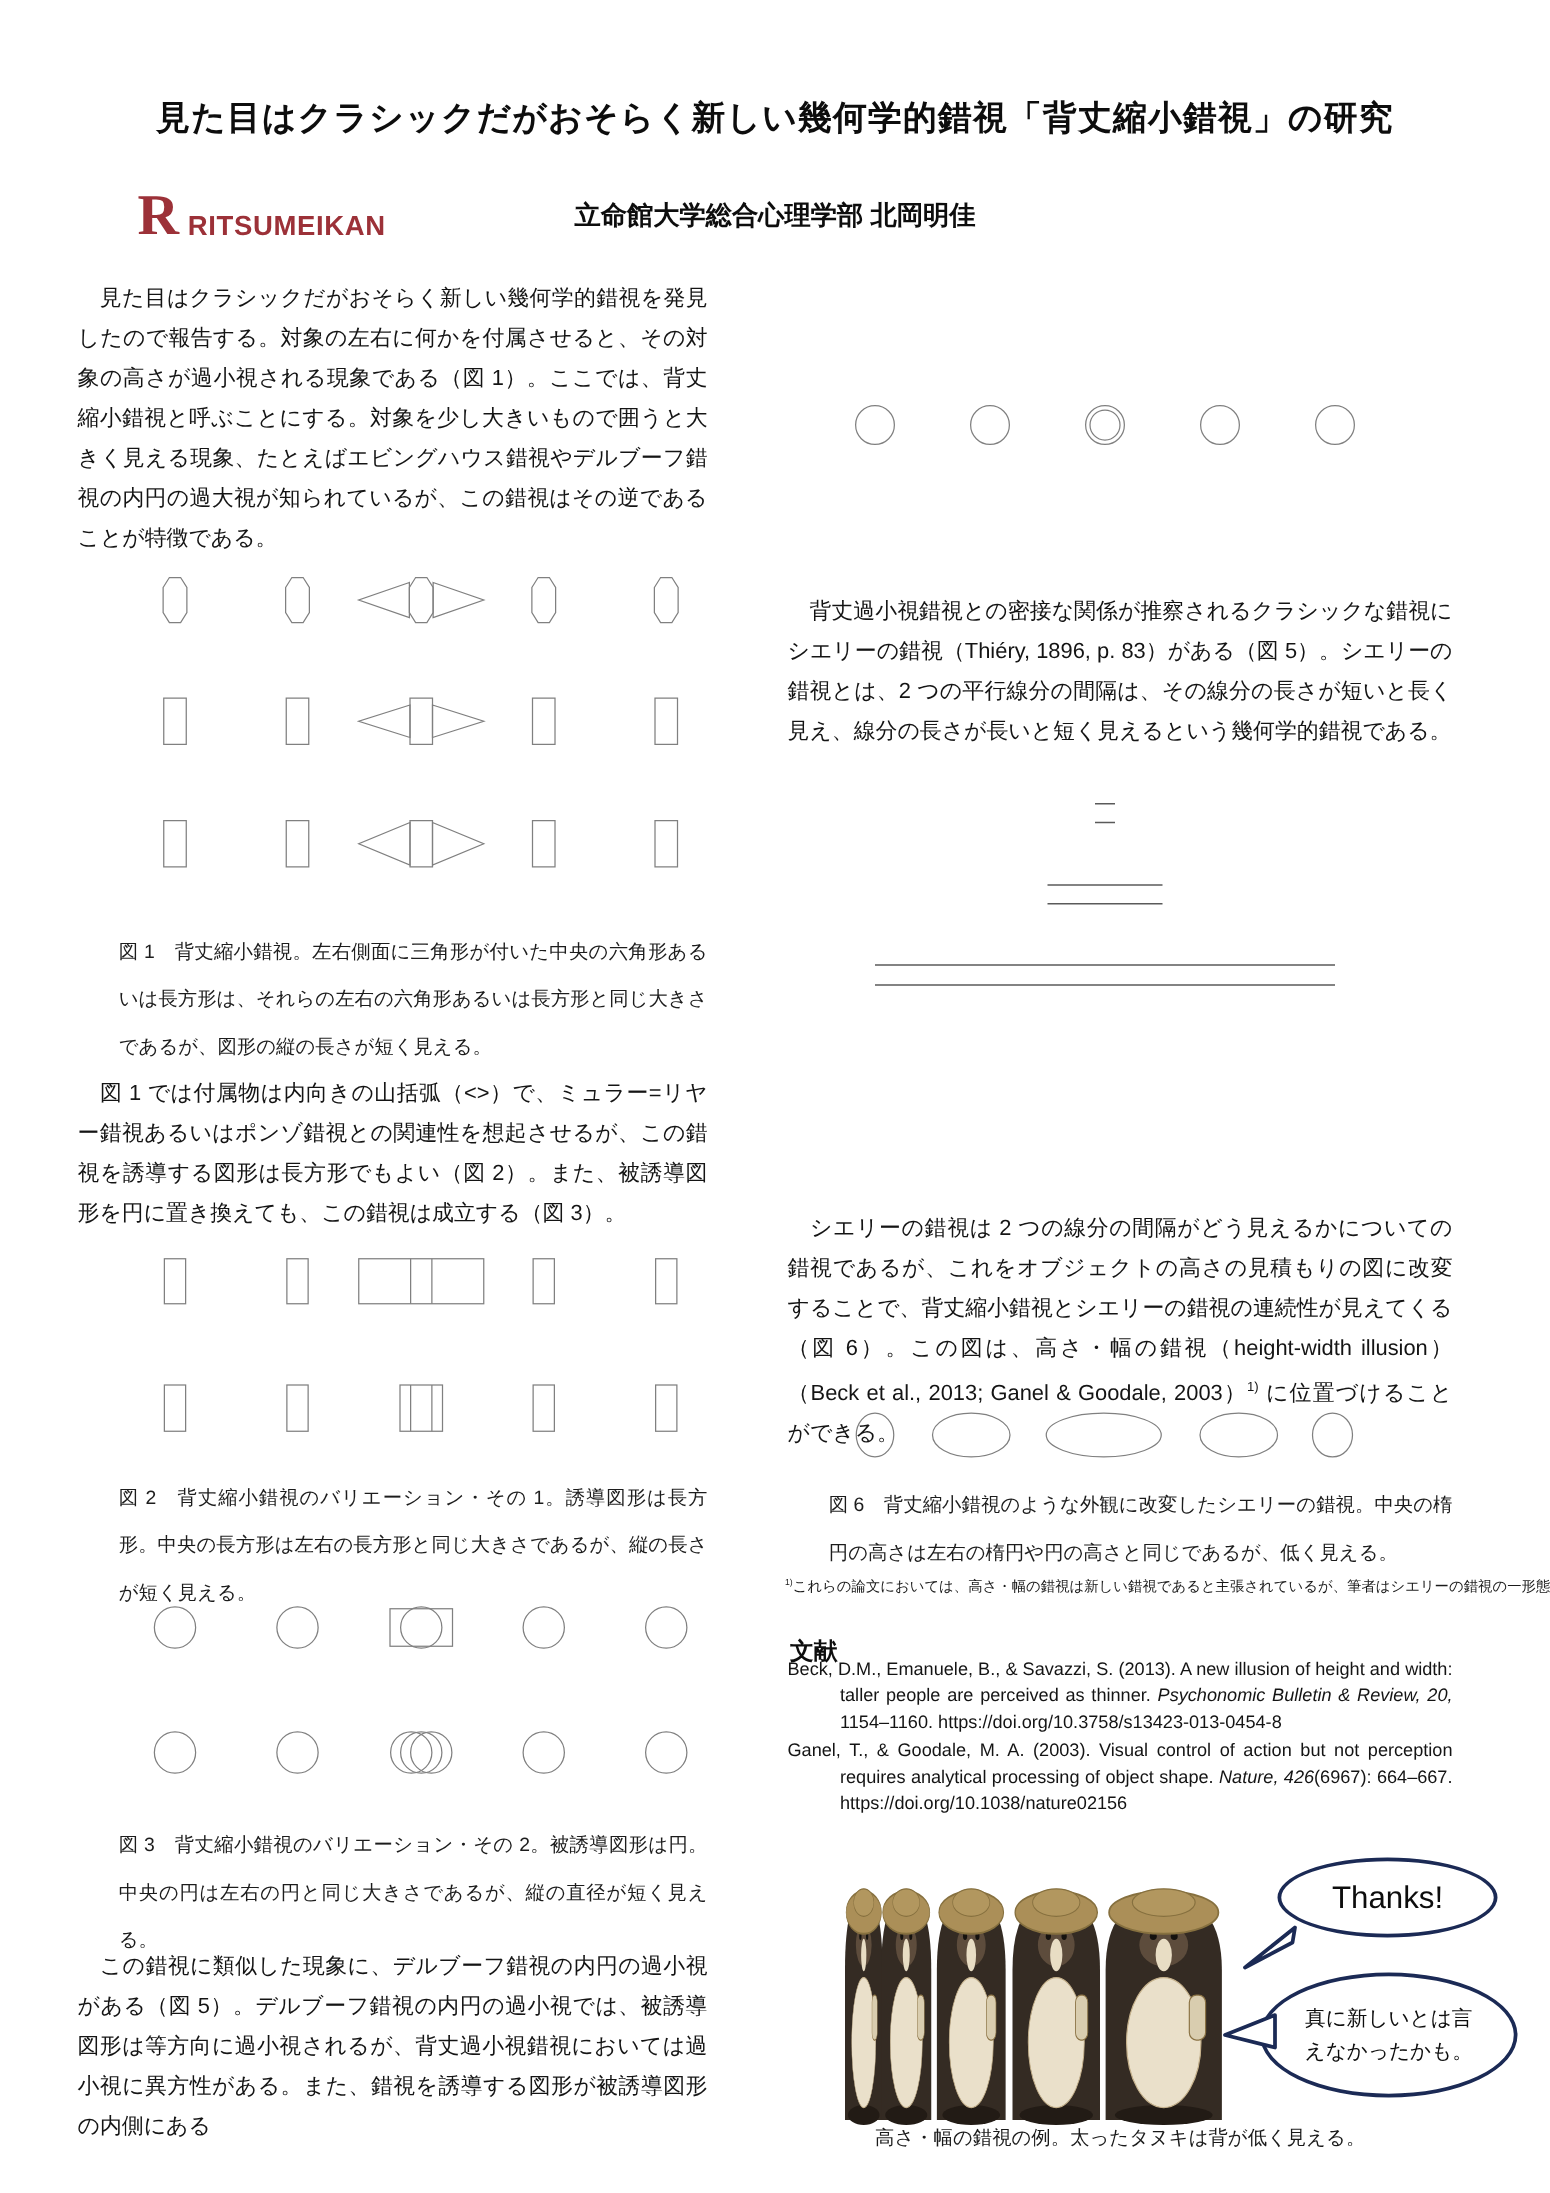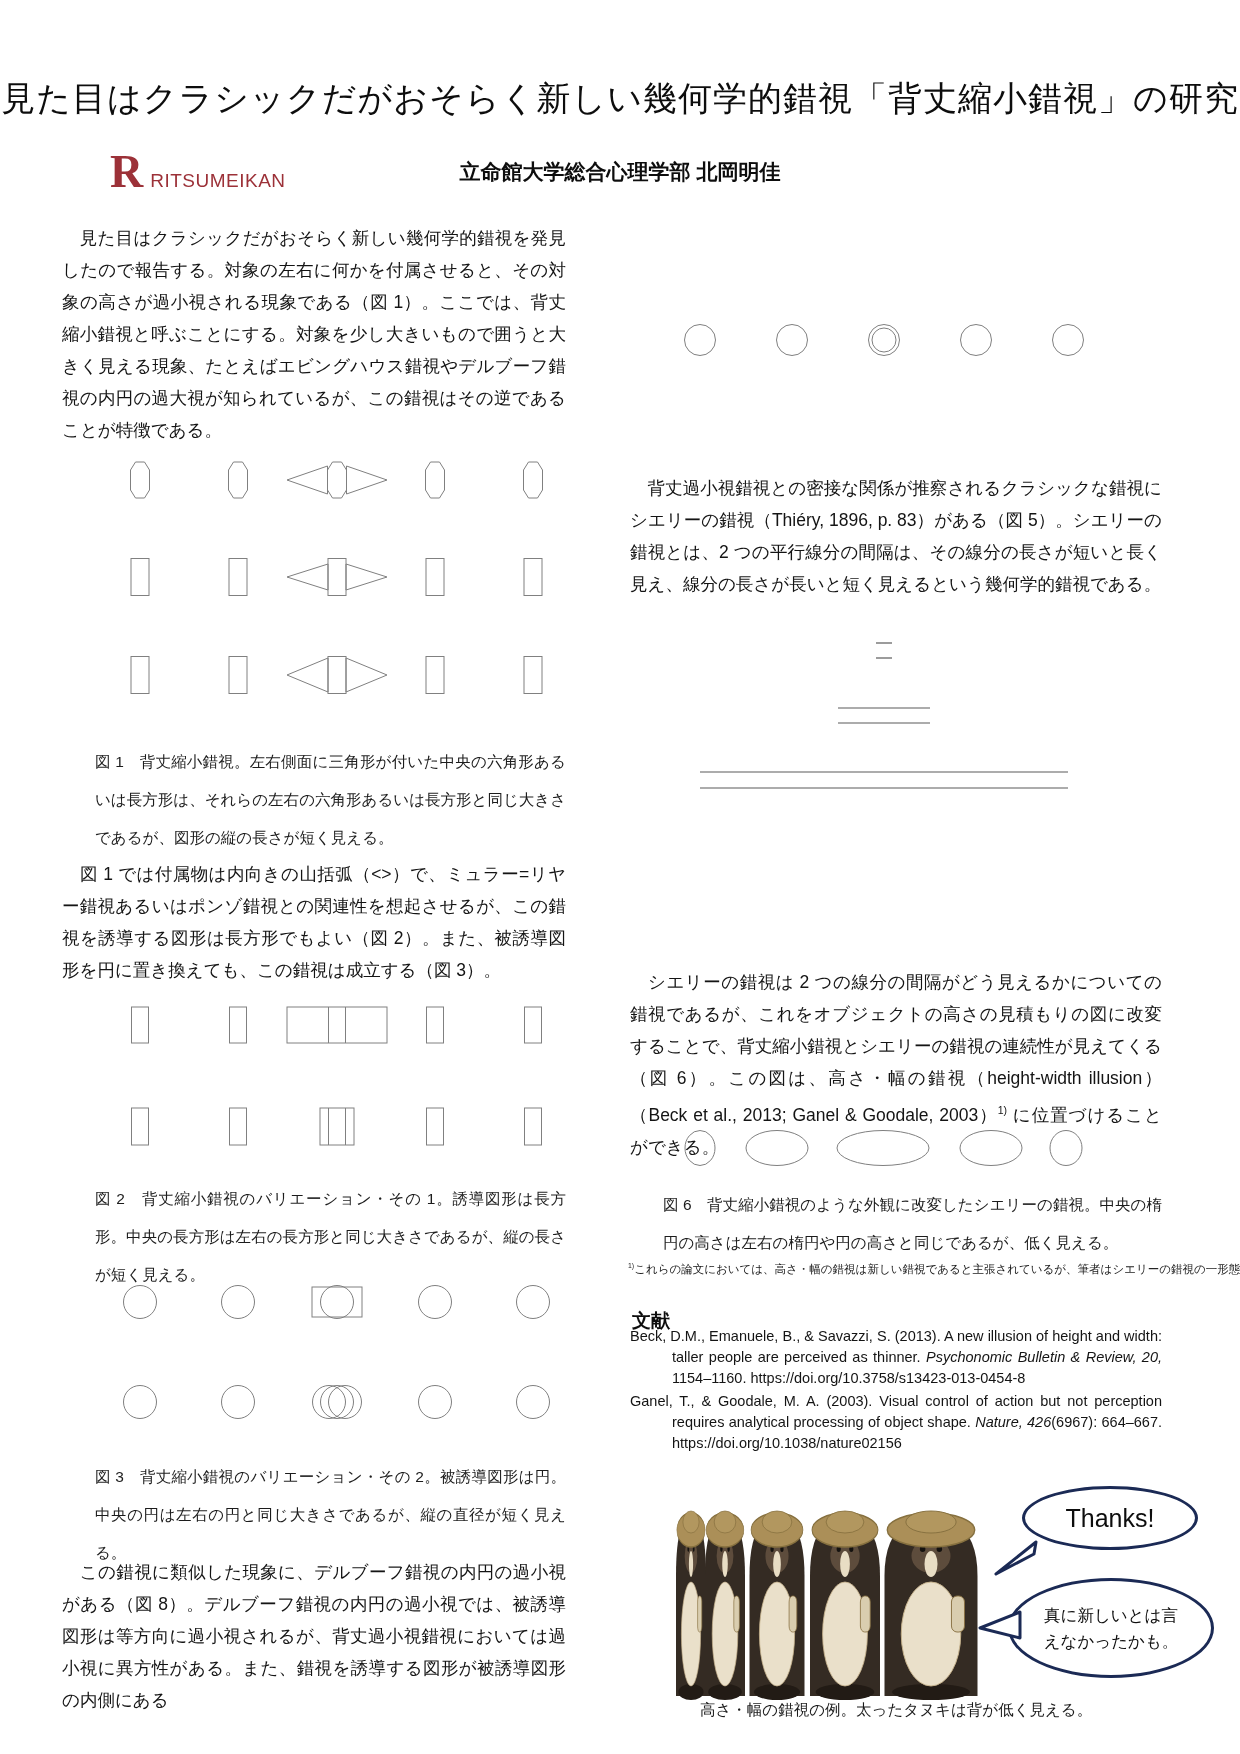--- a/index.html
+++ b/index.html
@@ -2,24 +2,24 @@
 <html><head>
 <meta charset="utf-8">
 <style>
   html,body{margin:0;padding:0;background:#ffffff;}
   body{font-family:"Liberation Sans","DejaVu Sans",sans-serif;color:#111;}
   #page{position:relative;width:1240px;height:1754px;background:#fff;overflow:hidden;}
 
   .abs{position:absolute;}
 
   
-  .title{left:0;top:76px;width:1240px;text-align:center;font-size:34px;font-weight:400;letter-spacing:1px;color:#0d0d0d;}
+  .title{left:0;top:76px;width:1240px;text-align:center;font-size:27px;font-weight:700;letter-spacing:1px;color:#0d0d0d;}
   .logo{left:110px;top:150px;display:flex;align-items:flex-end;gap:7px;color:#9c3138;}
   .logo .mark{font-size:46px;line-height:44px;font-weight:700;font-family:"Liberation Serif",serif;}
-  .logo .word{font-size:19px;line-height:27px;font-weight:400;letter-spacing:0.5px;}
+  .logo .word{font-size:22px;line-height:27px;font-weight:700;letter-spacing:0.5px;}
   .affil{left:0;top:158px;width:1240px;text-align:center;font-size:21px;font-weight:600;color:#0d0d0d;}
 
   
   .body-text{font-size:17.5px;line-height:32px;text-align:justify;color:#141414;}
   .caption{font-size:15.5px;line-height:38px;text-align:justify;color:#1c1c1c;}
   .lcol{left:62px;width:504px;}
   .rcol{left:630px;width:532px;}
   .cap-pad{padding-left:33px;box-sizing:border-box;}
 
   svg{display:block;}
@@ -126,21 +126,21 @@
       <circle cx="373" cy="137" r="16.5"></circle>
       <circle cx="471" cy="137" r="16.5"></circle>
       <circle cx="267" cy="137" r="16.5"></circle>
       <circle cx="283" cy="137" r="16.5"></circle>
       <circle cx="275" cy="137" r="16.5"></circle>
     </g>
   </svg>
 
   <div class="abs lcol caption cap-pad" style="top:1458px;">図 3　背丈縮小錯視のバリエーション・その 2。被誘導図形は円。中央の円は左右の円と同じ大きさであるが、縦の直径が短く見える。</div>
 
-  <div class="abs lcol body-text" style="top:1556px;">　この錯視に類似した現象に、デルブーフ錯視の内円の過小視がある（図 8）。デルブーフ錯視の内円の過小視では、被誘導図形は等方向に過小視されるが、背丈過小視錯視においては過小視に異方性がある。また、錯視を誘導する図形が被誘導図形の内側にある</div>
+  <div class="abs lcol body-text" style="top:1556px;">　この錯視に類似した現象に、デルブーフ錯視の内円の過小視がある（図 5）。デルブーフ錯視の内円の過小視では、被誘導図形は等方向に過小視されるが、背丈過小視錯視においては過小視に異方性がある。また、錯視を誘導する図形が被誘導図形の内側にある</div>
 
 
   <svg class="abs rcol" style="top:302px;" width="532" height="75" viewBox="0 0 532 75">
     <g class="figline">
       <circle cx="70" cy="38" r="15.5"></circle>
       <circle cx="162" cy="38" r="15.5"></circle>
       <circle cx="254" cy="38" r="15.5"></circle>
       <circle cx="254" cy="38" r="12"></circle>
       <circle cx="346" cy="38" r="15.5"></circle>
       <circle cx="438" cy="38" r="15.5"></circle>

